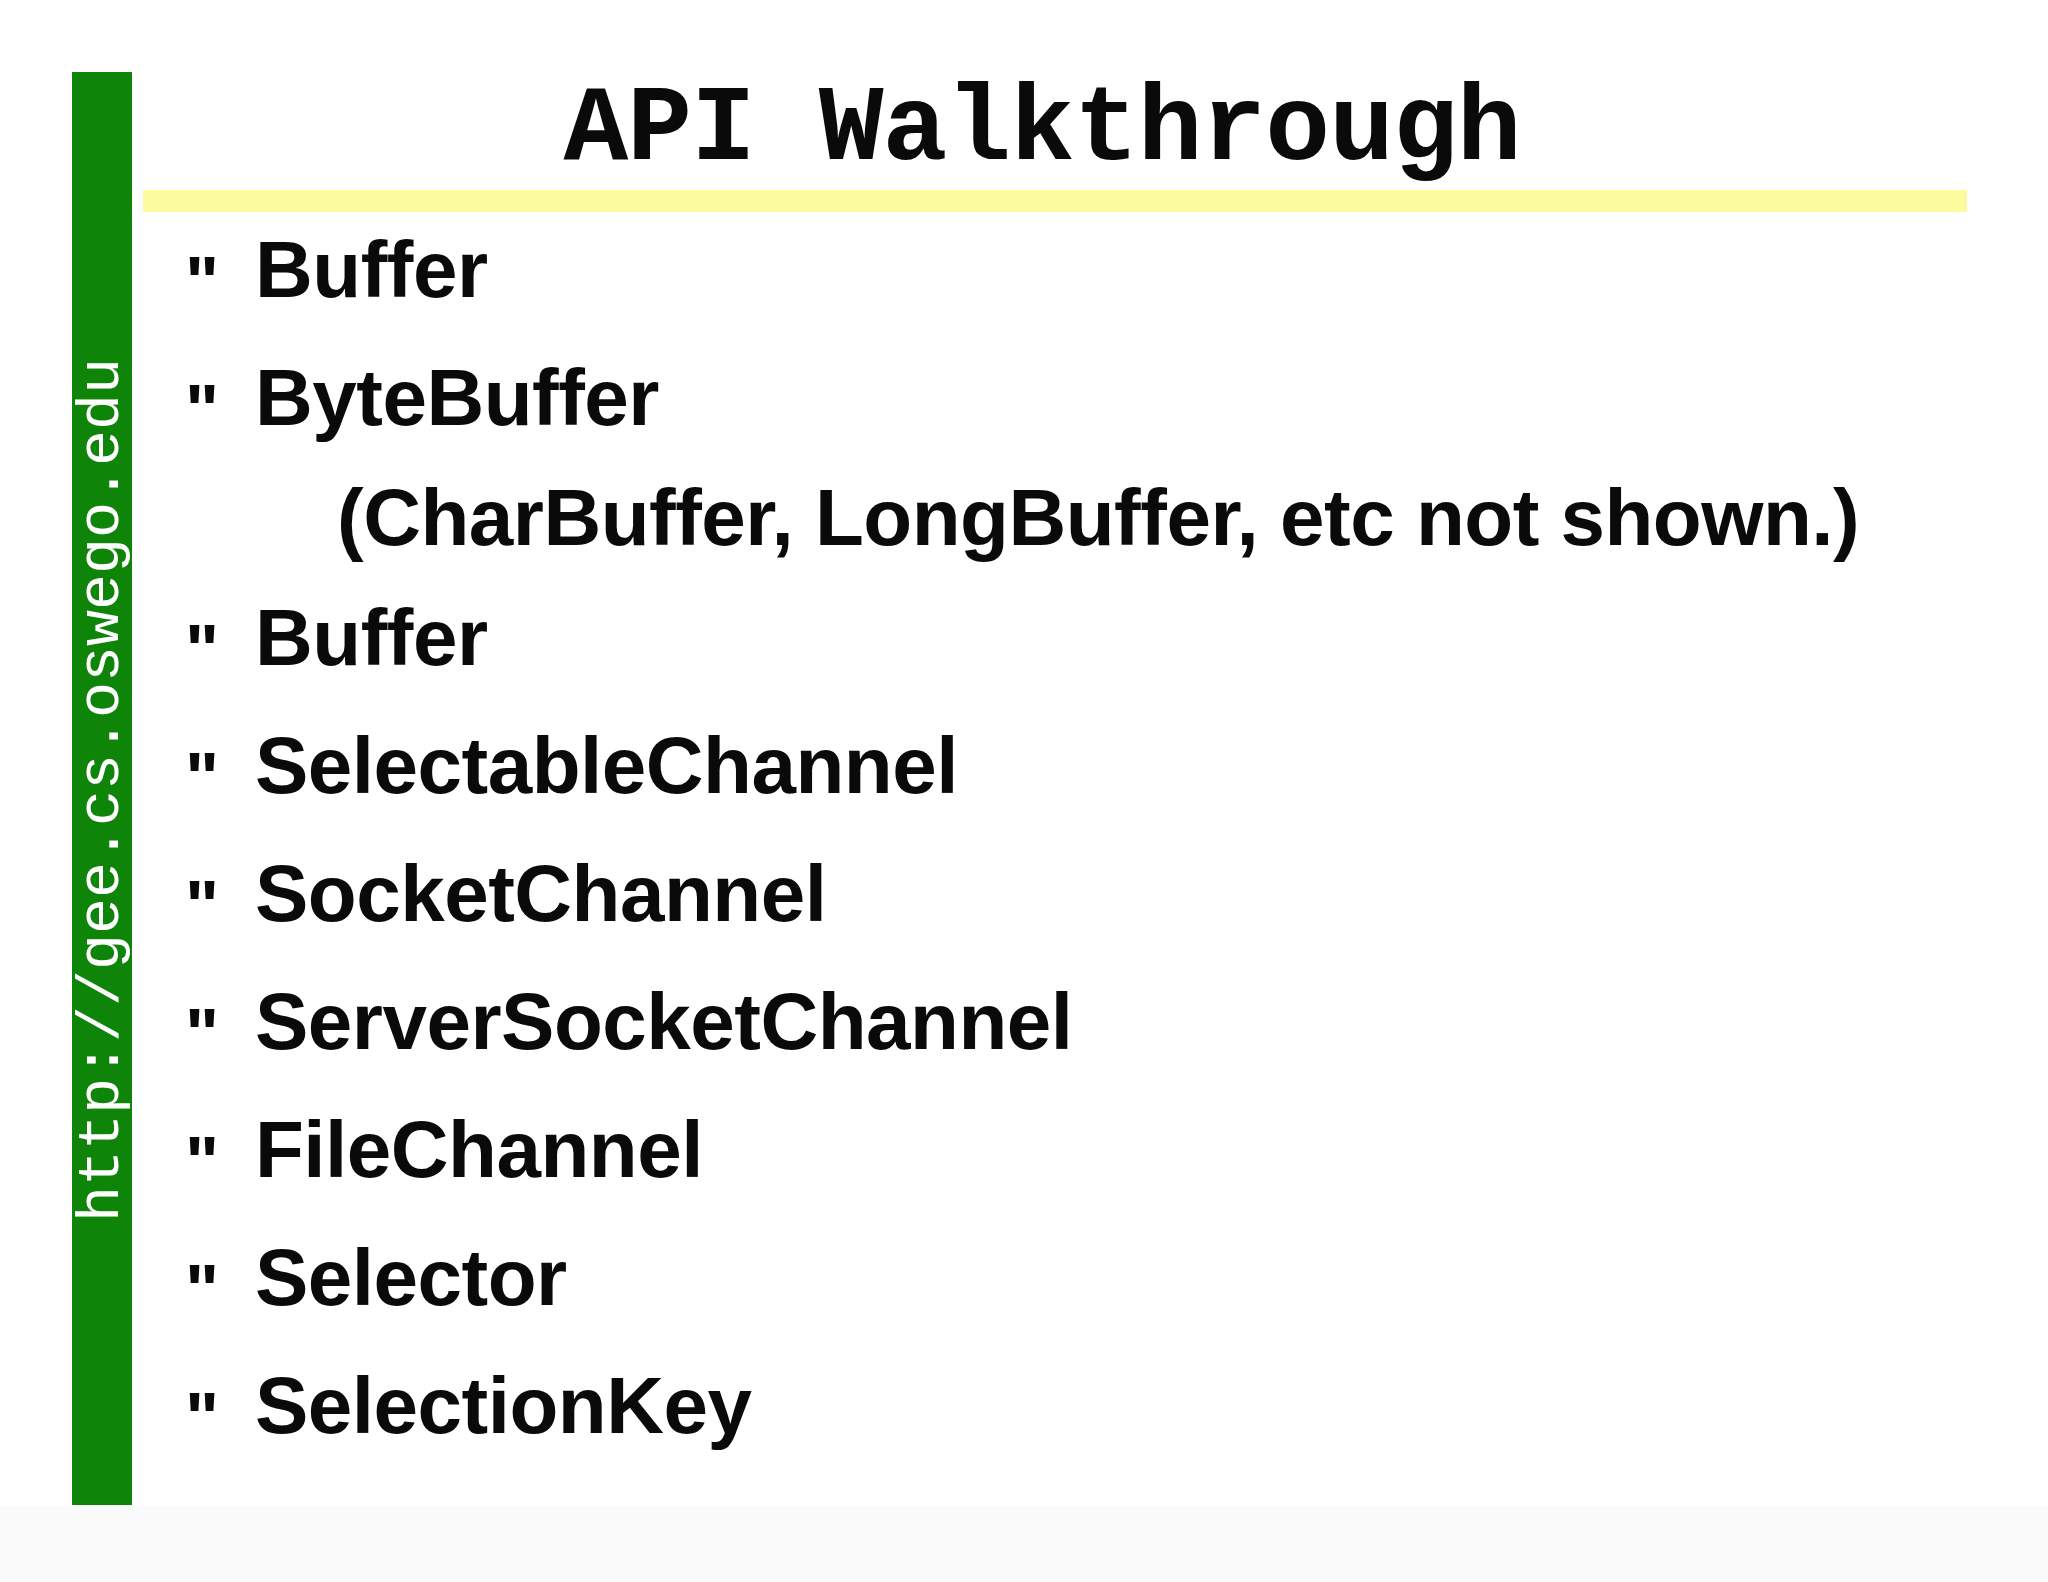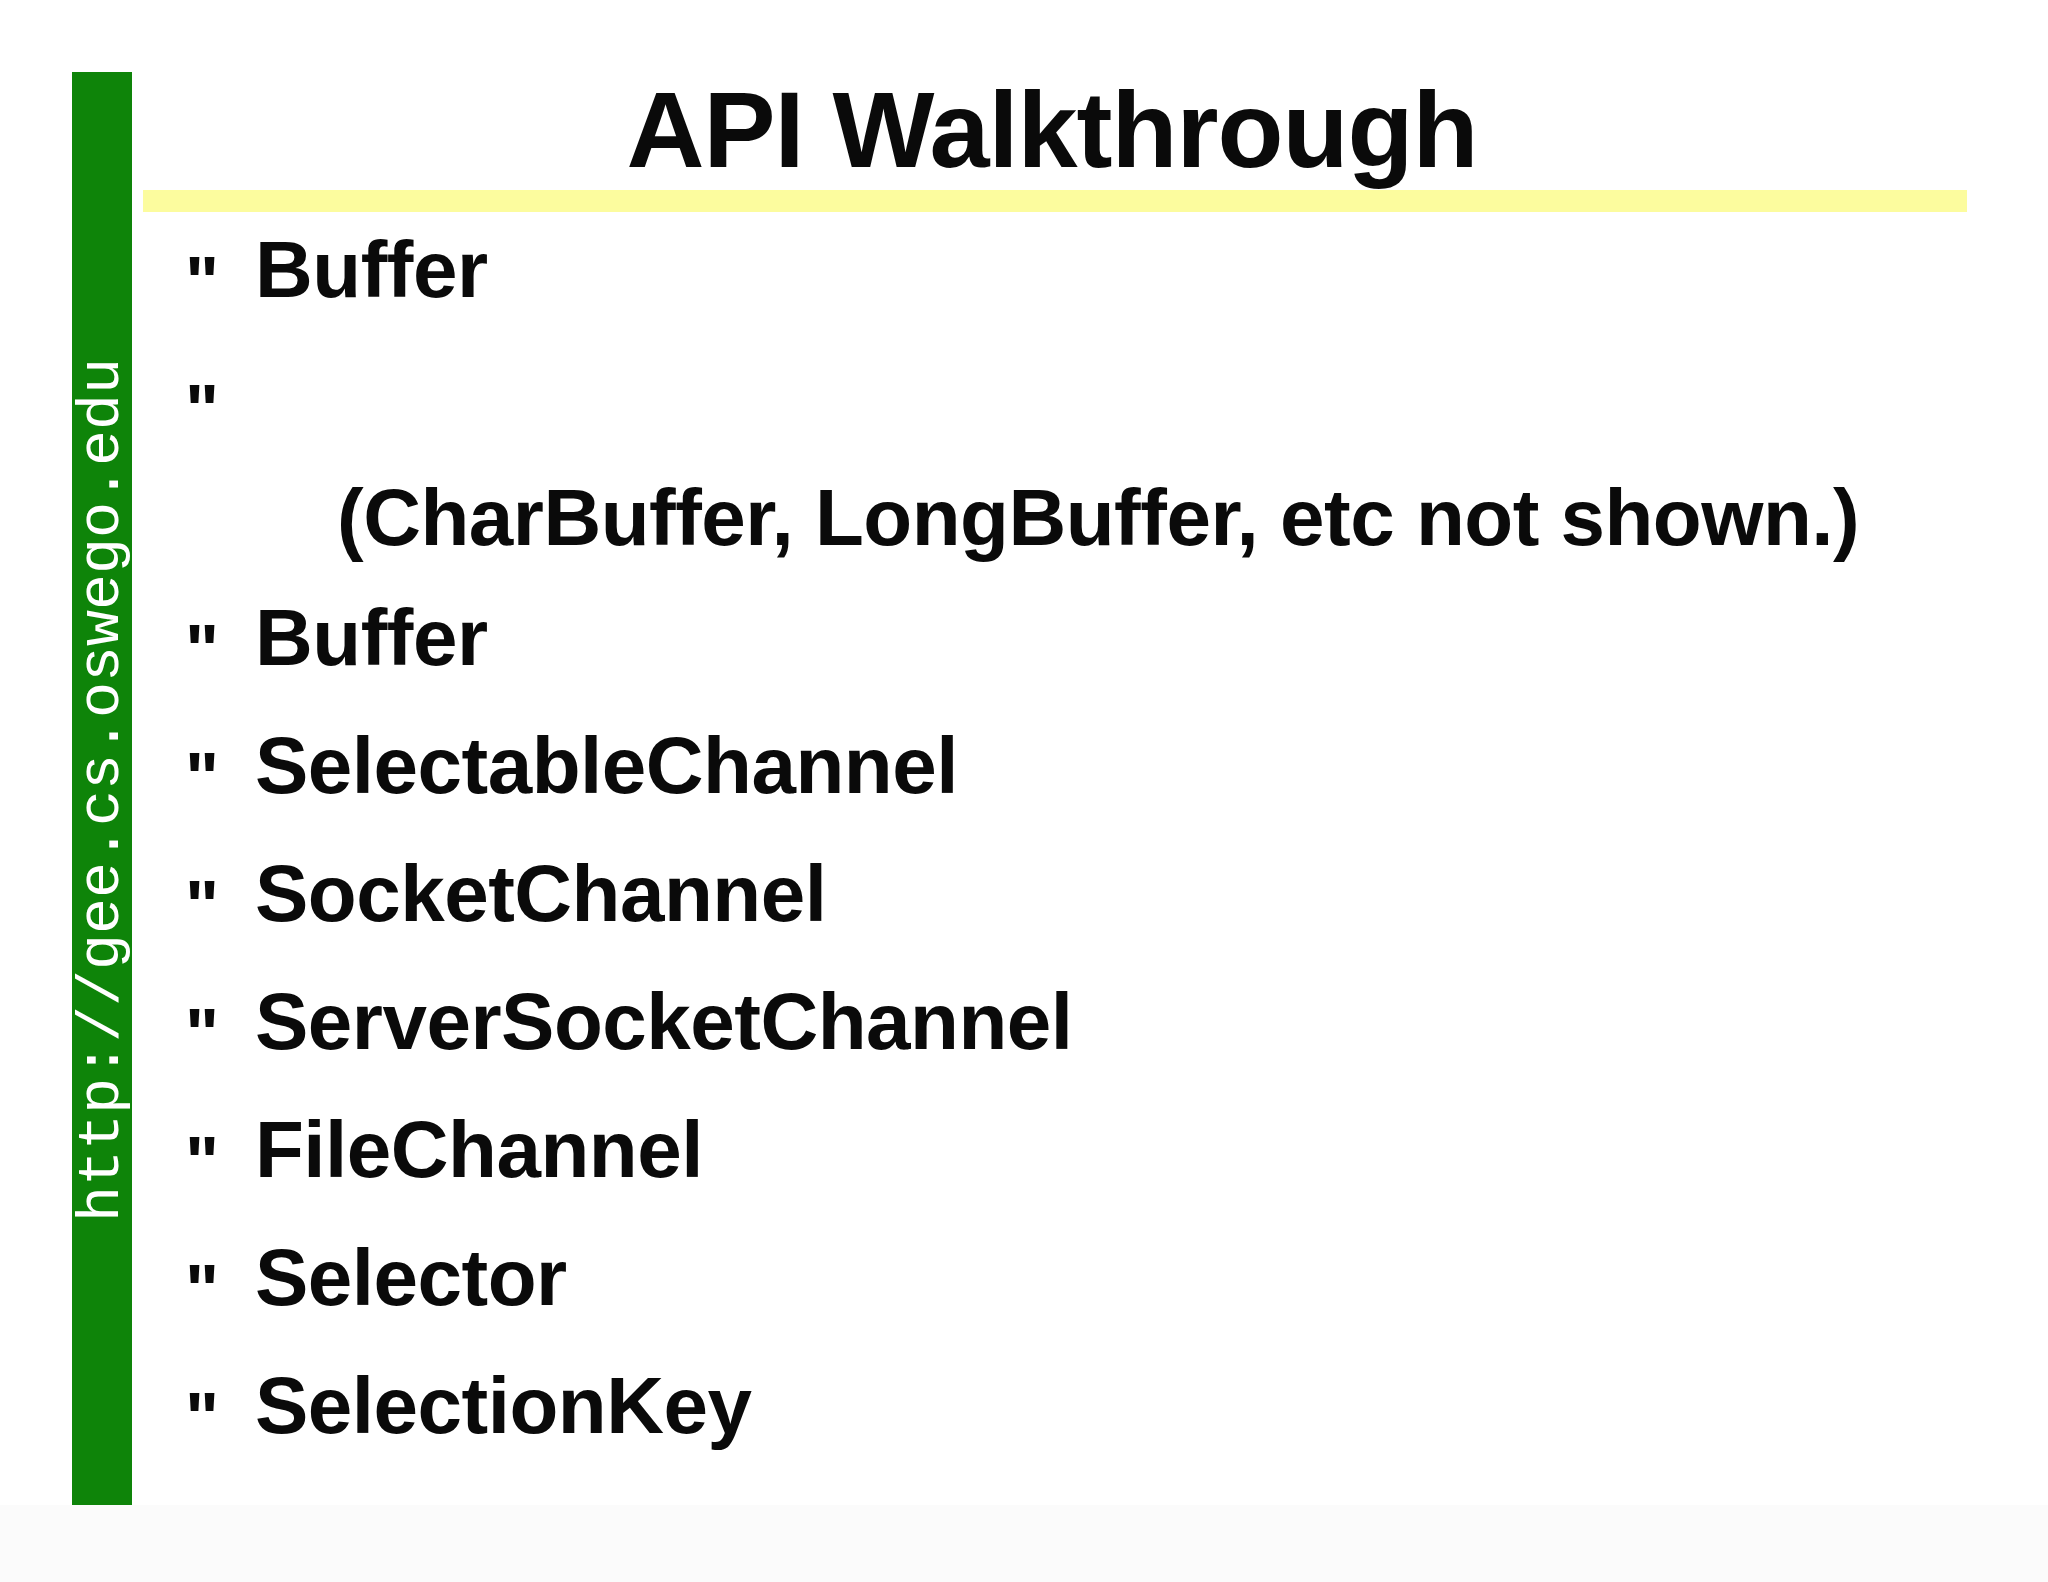--- a/index.html
+++ b/index.html
@@ -28,29 +28,30 @@
     white-space: nowrap;
     font-family: "Liberation Mono", monospace;
     font-size: 60px;
     color: var(--sidebar-text, #ffffff);
     letter-spacing: 0;
   }
 
   
   .title {
     position: absolute;
-    left: 140px; top: 76px;
+    left: 130px; top: 76px;
     width: 1824px;
     margin: 0;
     text-align: center;
     font-size: 108px;
     line-height: 1;
     font-weight: bold;
     letter-spacing: -1px;
     color: var(--text, #0a0a0a);
+    font-family: Liberation Mono, monospace;
   }
   .underline {
     position: absolute;
     left: 143px; top: 190px;
     width: 1824px; height: 22px;
     background: var(--yellow, #fcfc9e);
   }
 
   
   .list {
@@ -100,20 +101,21 @@
 
   <div class="underline"></div>
 
   <div class="list" id="bullet-list">
       <div class="row">
         <span class="bullet">"</span>
         <span class="label">Buffer</span>
       </div>
       <div class="row">
         <span class="bullet">"</span>
+        <span class="label">ByteBuffer</span>
       </div>
       <div class="row sub">
         <span class="label">(CharBuffer, LongBuffer, etc not shown.)</span>
       </div>
       <div class="row">
         <span class="bullet">"</span>
         <span class="label">Buffer</span>
       </div>
       <div class="row">
         <span class="bullet">"</span>

